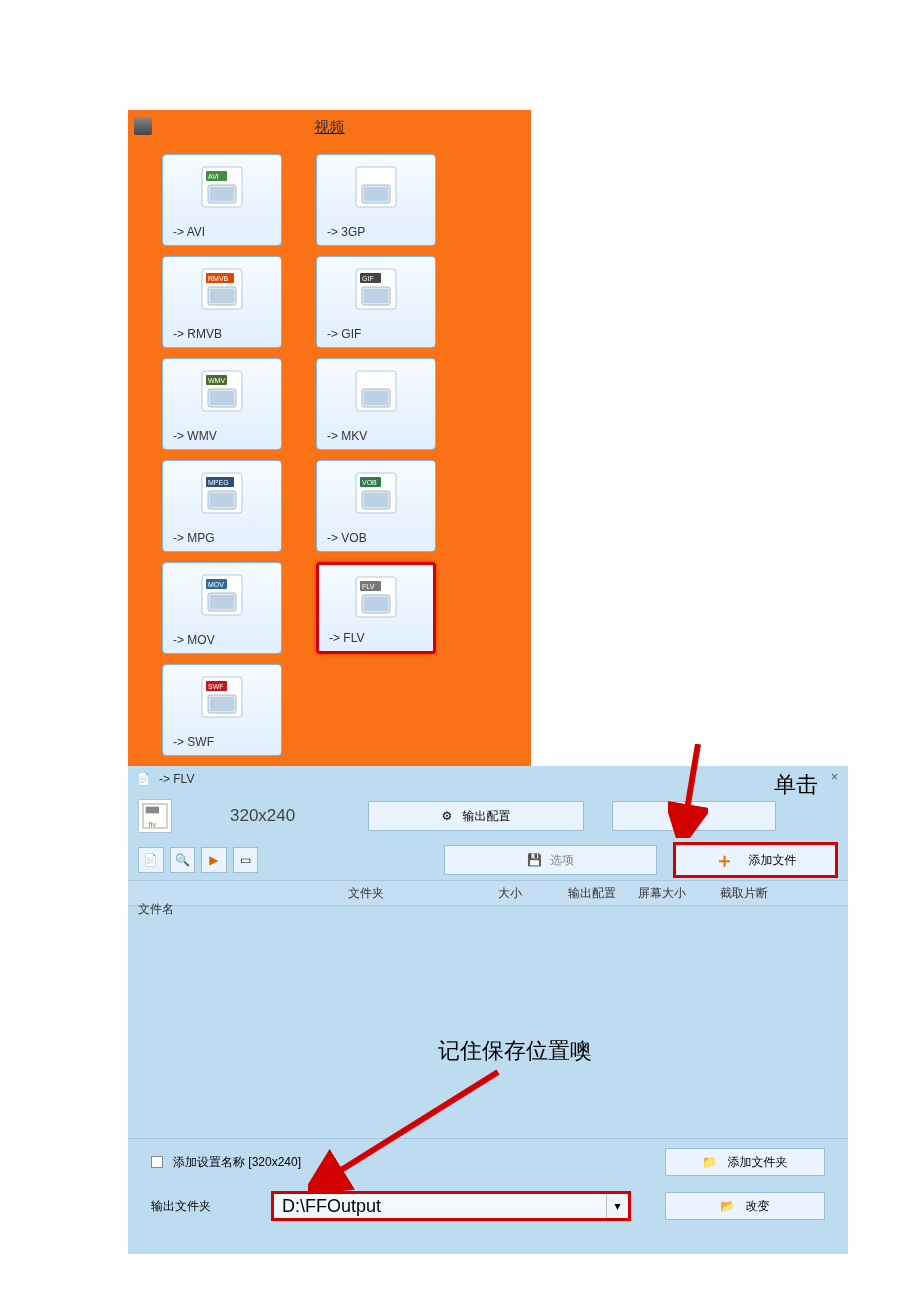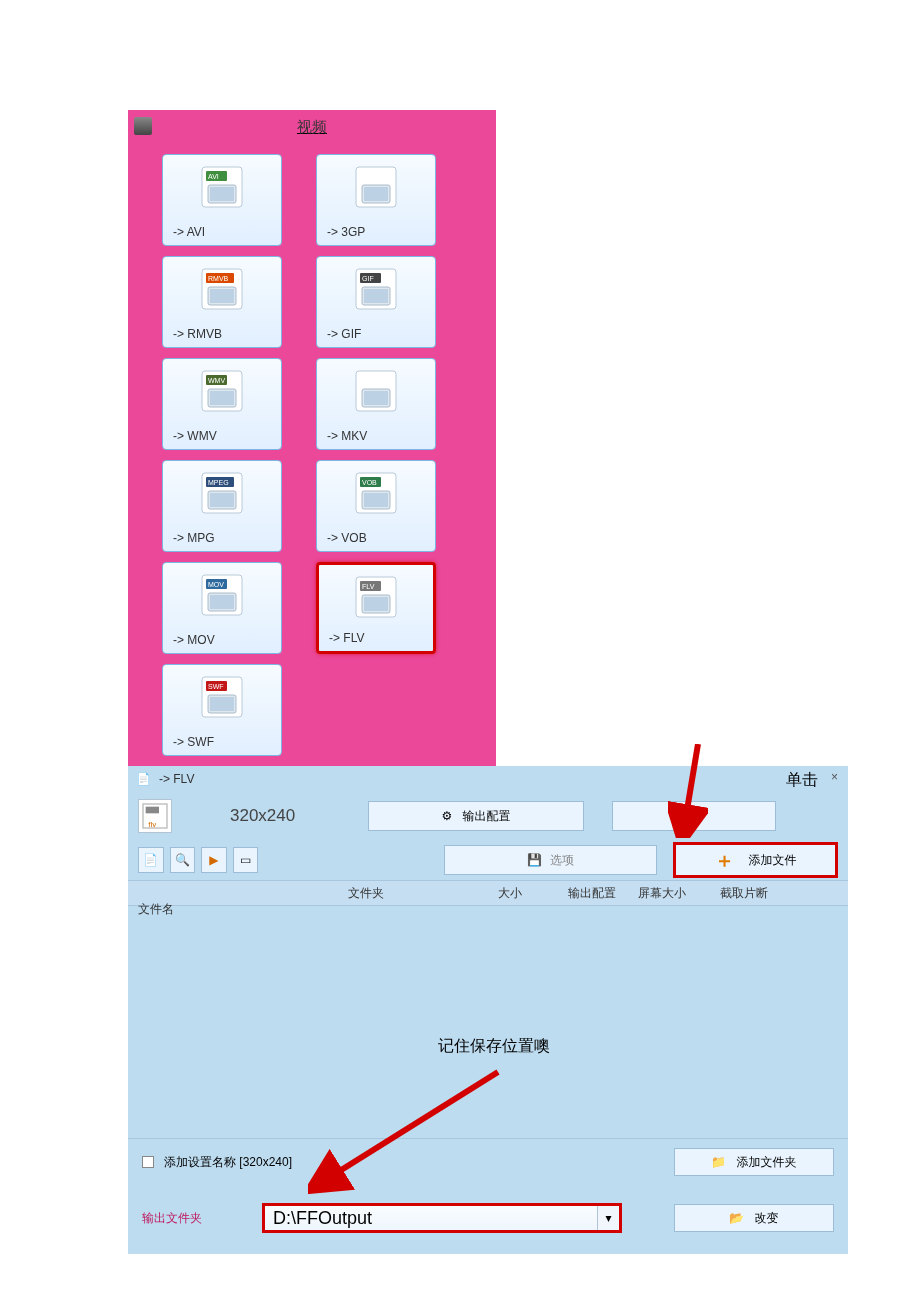--- a/index.html
+++ b/index.html
@@ -6,21 +6,21 @@
   body {
     margin: 0;
     background: #fff;
     width: 920px;
     font-family: "Microsoft YaHei", Arial, sans-serif;
     padding: 110px 0 0 0;
   }
   .page { padding-left: 128px; }
 
   
-  .panel1 { width: 368px; background: #ec4899; text-decoration: underline; }
+  .panel1 { width: 403px; background: #f97316; text-decoration: underline; }
   .panel1-title {
     height: 34px; display: flex; align-items: center; justify-content: center;
     font-size: 15px; color: #333; position: relative;
   }
   .panel1-title .app-icon {
     position: absolute; left: 6px; top: 7px; width: 18px; height: 18px;
     background: linear-gradient(#888,#444); border-radius: 2px;
   }
   .grid { display: flex; flex-wrap: wrap; gap: 10px; padding: 10px; }
   .tile {
@@ -85,41 +85,41 @@
     display:flex; align-items:center; justify-content:center; gap:14px; cursor:pointer;
     margin-left: 10px;
   }
   .p2-headers {
     display:flex; border-top:1px solid #a8c6de; border-bottom:1px solid #a8c6de;
     height:26px; align-items:center; padding:0 10px; color:#333; background:#c6def1;
   }
   .col-name{width:210px;margin-top:32px;} .col-folder{width:150px;} .col-size{width:70px;} .col-dur{width:70px;} .col-screen{width:82px;} .col-clip{width:80px;}
   .p2-body { height: 232px; position:relative; }
   .p2-footer {
-    border-top:1px solid #a8c6de; padding: 8px 14px; display:flex; flex-direction:column; gap:26px;
+    border-top:1px solid #a8c6de; padding: 8px 23px; display:flex; flex-direction:column; gap:14px;
   }
   .foot-row { display:flex; align-items:center; gap:10px; height:30px;}
   .chk { width:12px; height:12px; background:#fff; border:1px solid #888; }
   .foot-btn {
     width:160px; height:28px; border:1px solid #9bbdd8; background:#eaf4fe;
     display:flex; align-items:center; justify-content:center; gap:10px; cursor:pointer;
     margin-left:auto;
   }
-  .out-label { width:110px; color:#be185d; }
+  .out-label { width:110px; color:#000000; }
   .out-field {
     position:relative; width:360px; height:30px; display:flex;
     border:3px solid #d30000; background:#fff;
   }
   .out-input {
     flex:1; border:none; padding:0 8px; font-family:inherit; font-size:18px;
     background: linear-gradient(#fafdff,#eef5fc);
   }
   .out-drop { width:22px; border-left:1px solid #b0c4d6; display:flex; align-items:center; justify-content:center; background:#f0f6fc;}
   
-  .anno { position:absolute; font-size:16px; pointer-events:none; font-family: Liberation Serif, serif;}
+  .anno { position:absolute; font-size:22px; pointer-events:none; font-family: Liberation Serif, serif;}
   .anno-click { right:30px; top:4px; color:#000;}
   svg.arrow { position:absolute; pointer-events:none; }
 </style>
 </head>
 <body>
 
 <div class="page">
 
   <div class="panel1">
     <div class="panel1-title">

